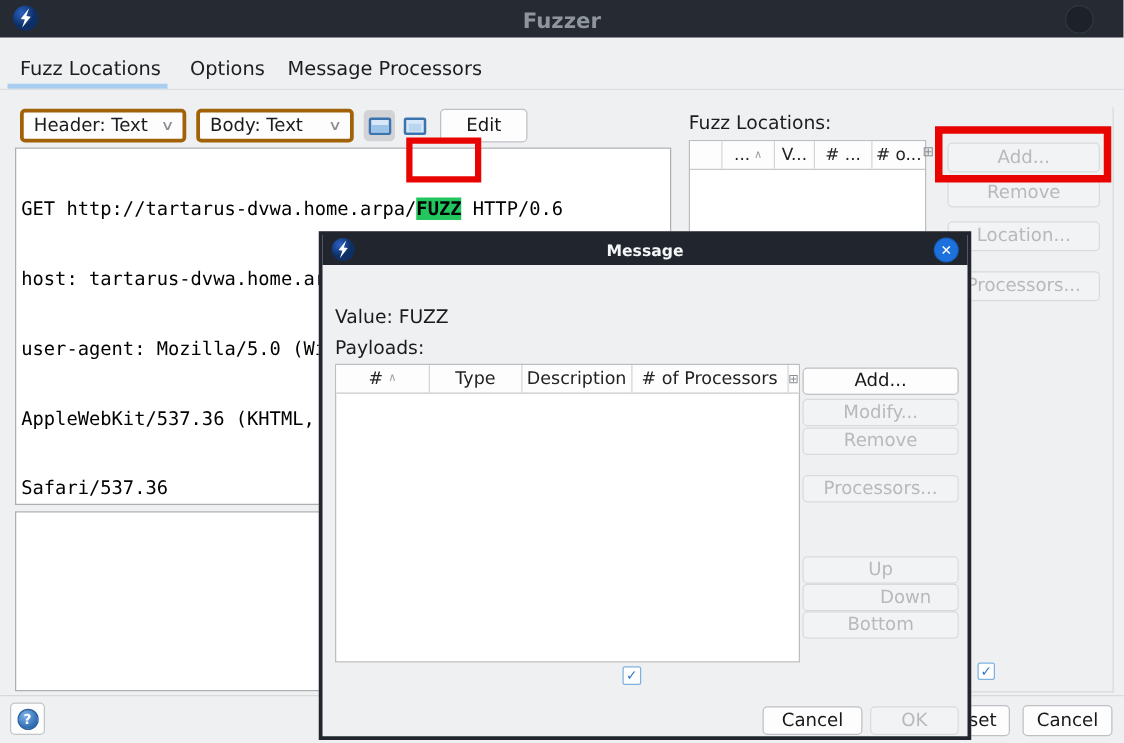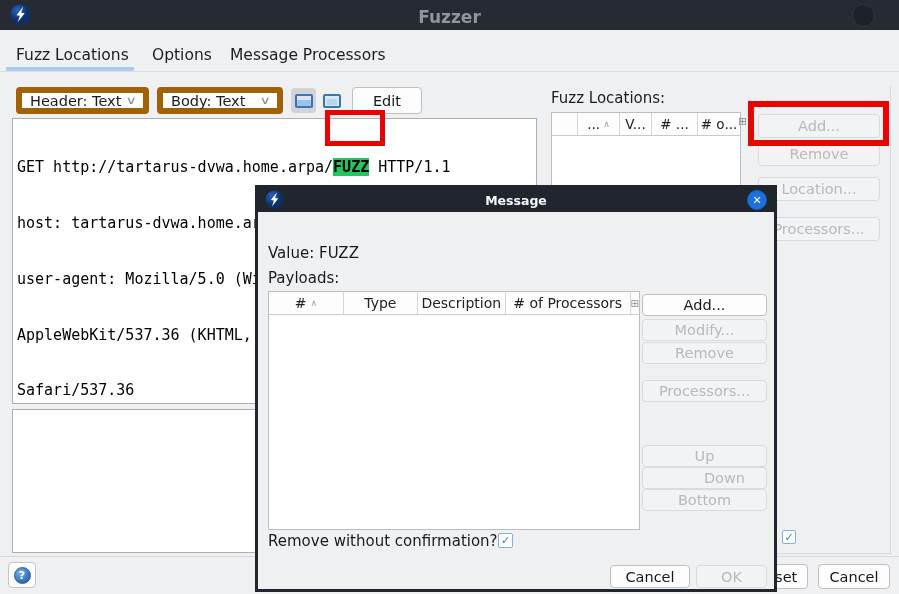--- a/index.html
+++ b/index.html
@@ -15,21 +15,21 @@
   .win-close { position:absolute; right:24px; top:4px; width:23px; height:23px; border-radius:50%;
     background:#1c212a; border:1px solid #313741; }
   .artifact { position:absolute; top:0; height:3px; }
 
   
   .tab { position:absolute; top:46px; font-size:15.5px; color:#1c1d1f; cursor:default; }
   .tab-underline { position:absolute; left:6px; top:67px; width:128px; height:4px; background:#a9cdee; }
   .tab-bottomline { position:absolute; left:0; top:71px; width:899px; height:1px; background:#dddee1; }
 
   
-  .combo { position:absolute; top:87px; height:27px; background:#fdfdfe; border:6px solid #a16207;
+  .combo { position:absolute; top:87px; height:27px; background:#fdfdfe; border:3px solid #a16207;
     border-radius:4px; font-size:14.5px; color:#1a1b1d; display:flex; align-items:center; padding:0 8px; }
   .combo .chev { margin-left:auto; color:#8a8d91; font-size:11px; transform:scaleX(1.4); }
   .viewbtn { position:absolute; top:88px; width:25px; height:25px; border-radius:4px;
     display:flex; align-items:center; justify-content:center; }
   .viewbtn.sel { background:#d2d3d6; }
   .vicon { width:18px; height:14px; border:2px solid #3c74ad; border-radius:2px; background:#d8e8f8; position:relative; }
   .vicon.split:after { content:""; position:absolute; left:0; right:0; bottom:0; height:6px; background:#9cc3e8; }
   .vicon.tabbed:after { content:""; position:absolute; left:2px; top:3px; width:10px; height:6px; background:#b8d6f0; }
   .btn { position:absolute; background:#fdfdfe; border:1px solid #bfc0c3; border-radius:4px;
     font-size:14.5px; color:#17181a; display:flex; align-items:center; justify-content:center; font-family:inherit; }
@@ -131,21 +131,21 @@
   </div>
   <div class="viewbtn sel" style="left:291px;">
     <div class="vicon split"></div>
   </div>
   <div class="viewbtn" style="left:319px;">
     <div class="vicon tabbed"></div>
   </div>
   <button class="btn" style="left:352px;top:87px;width:70px;height:27px;">Edit</button>
 
   <div class="reqpanel">
-    <div><span>GET http://tartarus-dvwa.home.arpa/</span><span class="fuzzhl">FUZZ</span><span> HTTP/1.1</span></div>
+    <div><span>GET http://tartarus-dvwa.home.arpa/</span><span class="fuzzhl">FUZZ</span><span> HTTP/0.6</span></div>
     <div>host: tartarus-dvwa.home.arpa</div>
     <div>user-agent: Mozilla/5.0 (Windows NT 10.0; Win64; x64)</div>
     <div>AppleWebKit/537.36 (KHTML, like Gecko) Chrome/121.0.0.0</div>
     <div>Safari/537.36</div>
     
     
   </div>
 
   <div class="botpanel"></div>
 
@@ -215,21 +215,20 @@
     </div>
 
     <button class="btn dlg-btn" style="top:106px;">Add...</button>
     <button class="btn dlg-btn disabled" style="top:131px;">Modify...</button>
     <button class="btn dlg-btn disabled" style="top:154px;">Remove</button>
     <button class="btn dlg-btn disabled" style="top:192px;">Processors...</button>
     <button class="btn dlg-btn disabled" style="top:257px;">Up</button>
     <button class="btn dlg-btn disabled" style="top:279px;padding-left:40px;">Down</button>
     <button class="btn dlg-btn disabled" style="top:301px;">Bottom</button>
 
-    <span class="confirm-label">Remove without confirmation?</span>
     <div class="ckb" style="left:240px;top:345px;">
       <span>✓</span>
     </div>
 
     <button class="btn" style="left:352px;top:377px;width:80px;height:23px;">Cancel</button>
     <button class="btn disabled" style="left:438px;top:377px;width:71px;height:23px;">OK</button>
   </div>
 
 </div>
 

